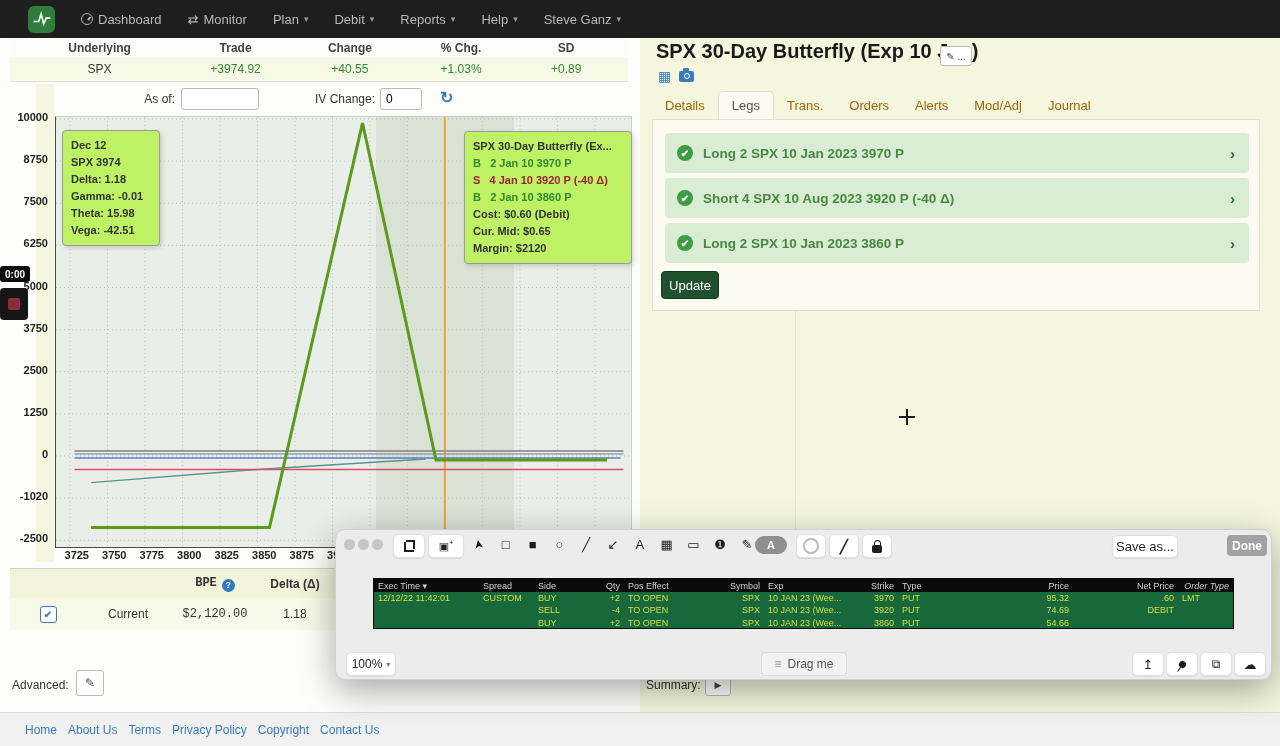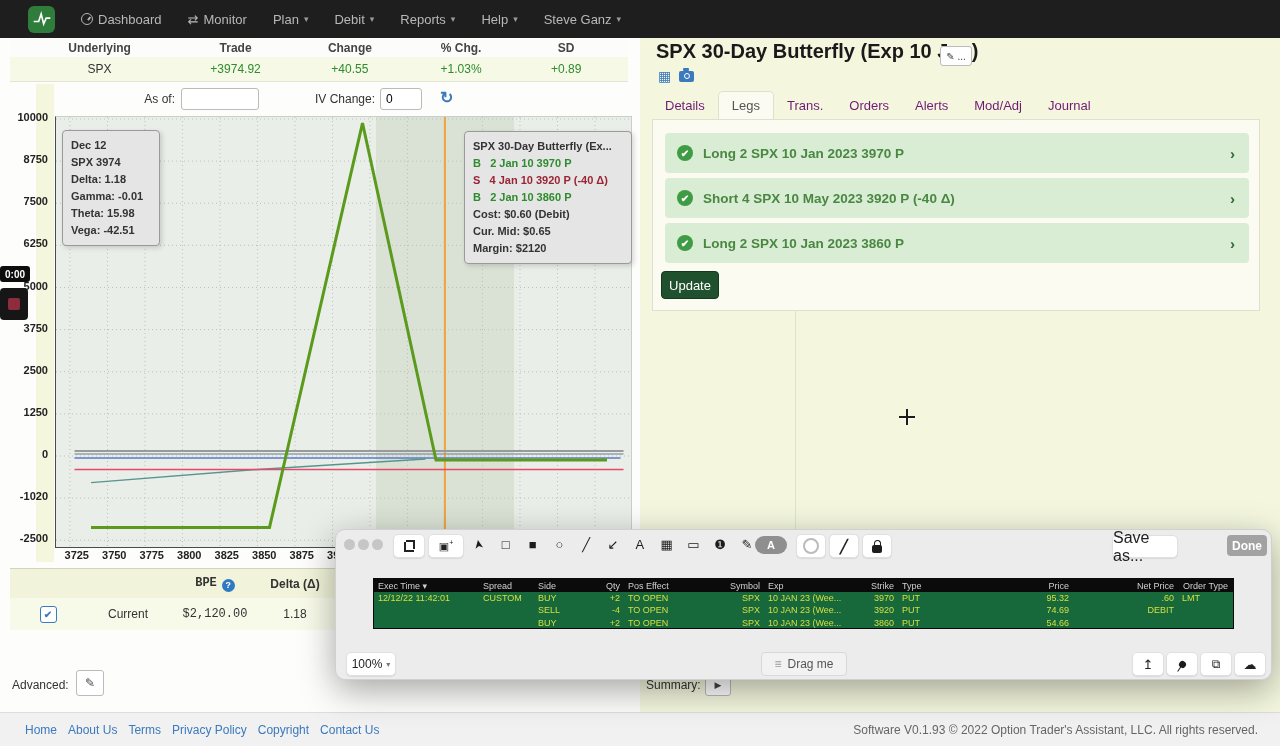--- a/index.html
+++ b/index.html
@@ -33,21 +33,21 @@
   .lbl{font-size:12px;color:#333;}
   .txtin{border:1px solid #bbb;border-radius:3px;background:#fff;font-size:12px;padding:2px 5px;
          font-family:"Liberation Sans",sans-serif;box-sizing:border-box;}
   .eraser{width:15px;height:10px;background:#3a7abd;border-radius:2px;transform:skewX(-18deg);}
   
   #plot{position:absolute;left:55px;top:116px;width:575px;height:430px;background:#e9eee8;
         border-top:1px solid #c9cec9;border-right:1px solid #c9cec9;
         border-left:1px solid #4a4a4a;border-bottom:1px solid #4a4a4a;box-sizing:content-box;}
   .y-tick{position:absolute;left:0;width:48px;text-align:right;font-size:11px;font-weight:bold;color:#222;}
   .x-tick{position:absolute;top:549px;width:40px;text-align:right;font-size:11px;font-weight:bold;color:#222;}
-  .tipbox{position:absolute;background:#e5e5e5;border:1px solid #9a9a9a;border-radius:4px;
+  .tipbox{position:absolute;background:#bef264;border:1px solid #9a9a9a;border-radius:4px;
           box-shadow:2px 2px 5px rgba(0,0,0,.15);font-size:11px;font-weight:bold;color:#333;
           padding:6px 8px;line-height:1.55;z-index:6;}
   .redtxt{color:#9c2334;}
   
   #bpe-head{position:absolute;left:10px;top:568px;width:618px;height:30px;background:#f1f4da;
             border-top:1px solid #cfd4bc;display:flex;align-items:center;font-size:12px;font-weight:bold;color:#333;}
   #bpe-row{position:absolute;left:10px;top:598px;width:618px;height:32px;background:#f7fae8;
            display:flex;align-items:center;font-size:12px;color:#333;}
   .bc1{width:76px;display:flex;justify-content:center;} .bc2{width:84px;text-align:center;}
   .bc3{width:90px;text-align:center;font-family:Liberation Mono, monospace;} .bc4{width:70px;text-align:center;}
@@ -65,21 +65,21 @@
   #title{position:absolute;left:656px;top:40px;font-size:20px;font-weight:bold;color:#1a1a1a;}
   .mini-btn{background:#fff;border:1px solid #bbb;border-radius:3px;font-size:10px;color:#444;
             display:flex;align-items:center;justify-content:center;}
   #info-row{position:absolute;left:658px;top:68px;display:flex;align-items:center;gap:8px;font-size:12px;color:#333;}
   .blue{color:#3a7abd;}
   .cam{width:15px;height:11px;background:#3a7abd;border-radius:2px;position:relative;}
   .cam::before{content:"";position:absolute;top:-3px;left:4px;width:6px;height:3px;background:#3a7abd;border-radius:1px;}
   .cam::after{content:"";position:absolute;top:2.5px;left:4.5px;width:6px;height:6px;border:1.5px solid #fff;
               border-radius:50%;box-sizing:border-box;}
   #tabs{position:absolute;left:652px;top:92px;height:27px;display:flex;align-items:flex-end;font-size:13px;}
-  .tab{color:#701a75;padding:6px 13px;cursor:pointer;}
+  .tab{color:#a16207;padding:6px 13px;cursor:pointer;}
   .tab.active{background:#fbfbf1;color:#555;border:1px solid #e0e0d0;border-bottom:none;border-radius:5px 5px 0 0;}
   #panel{position:absolute;left:652px;top:119px;width:608px;height:192px;background:#fbfbf1;
          border:1px solid #e0e0d0;box-sizing:border-box;}
   .leg{position:absolute;left:12px;width:584px;height:40px;background:#d9ecd4;border-radius:4px;
        display:flex;align-items:center;font-size:13.5px;font-weight:bold;color:#4a8742;cursor:pointer;}
   .legcheck{width:16px;height:16px;border-radius:50%;background:#3f9c44;color:#fff;font-size:10px;
             display:flex;align-items:center;justify-content:center;margin:0 10px 0 12px;}
   .legchev{position:absolute;right:14px;font-size:15px;font-weight:bold;color:#2f6b2f;}
   #update-btn{position:absolute;left:8px;top:151px;width:56px;height:26px;background:#20512e;border:1px solid #16381f;
               border-radius:4px;color:#fff;font-size:13px;display:flex;align-items:center;justify-content:center;cursor:pointer;}
@@ -302,21 +302,21 @@
   <div class="tab">Journal</div>
 </div>
 <div id="panel">
   <div class="leg" style="top:13px;">
     <span class="legcheck">✔</span>
     <span>Long 2 SPX 10 Jan 2023 3970 P</span>
     <span class="legchev">›</span>
   </div>
   <div class="leg" style="top:58px;">
     <span class="legcheck">✔</span>
-    <span>Short 4 SPX 10 May 2023 3920 P (-40 Δ)</span>
+    <span>Short 4 SPX 10 Aug 2023 3920 P (-40 Δ)</span>
     <span class="legchev">›</span>
   </div>
   <div class="leg" style="top:103px;">
     <span class="legcheck">✔</span>
     <span>Long 2 SPX 10 Jan 2023 3860 P</span>
     <span class="legchev">›</span>
   </div>
   <div id="update-btn">Update</div>
 </div>
 
@@ -353,42 +353,42 @@
   </div>
   <div class="abs ovl-btn" style="left:460px;top:4px;width:28px;height:22px;">
     <span style="width:12px;height:12px;border:2px solid #bbb;border-radius:50%;display:block;"></span>
   </div>
   <div class="abs ovl-btn" style="left:493px;top:4px;width:28px;height:22px;font-size:13px;font-weight:bold;">
     <span>╱</span>
   </div>
   <div class="abs ovl-btn" style="left:526px;top:4px;width:28px;height:22px;">
     <span class="lockicon"></span>
   </div>
-  <div class="abs ovl-btn" style="left:776px;top:5px;width:64px;height:21px;font-size:16px;">
+  <div class="abs ovl-btn" style="left:776px;top:5px;width:64px;height:21px;font-size:13px;">
     <span>Save as...</span>
   </div>
   <div class="abs" style="left:891px;top:5px;width:40px;height:21px;background:#a2a2a2;border-radius:4px;color:#fff;
        font-size:12px;font-weight:bold;display:flex;align-items:center;justify-content:center;cursor:pointer;">
     <span>Done</span>
   </div>
 
   <div id="trade">
     <div id="trade-head">
         <span class="tcell" style="width: 105px; text-align: left;">Exec Time ▾</span>
         <span class="tcell" style="width: 55px; text-align: left;">Spread</span>
         <span class="tcell" style="width: 60px; text-align: left;">Side</span>
         <span class="tcell" style="width: 30px; text-align: right;">Qty</span>
         <span class="tcell" style="width: 70px; text-align: left;">Pos Effect</span>
         <span class="tcell" style="width: 70px; text-align: right;">Symbol</span>
         <span class="tcell" style="width: 92px; text-align: left;">Exp</span>
         <span class="tcell" style="width: 42px; text-align: right;">Strike</span>
         <span class="tcell" style="width: 35px; text-align: left;">Type</span>
         <span class="tcell" style="width: 140px; text-align: right;">Price</span>
         <span class="tcell" style="width: 105px; text-align: right;">Net Price</span>
-        <span class="tcell" style="width: 55px; text-align: center;">Order Type</span>
+        <span class="tcell" style="width: 55px; text-align: right; font-style: italic;">Order Type</span>
       </div>
     <div id="trade-rows">
         <div class="trow">
           <span class="tcell" style="width: 105px; text-align: left;">12/12/22 11:42:01</span>
           <span class="tcell" style="width: 55px; text-align: left;">CUSTOM</span>
           <span class="tcell" style="width: 60px; text-align: left;">BUY</span>
           <span class="tcell" style="width: 30px; text-align: right;">+2</span>
           <span class="tcell" style="width: 70px; text-align: left;">TO OPEN</span>
           <span class="tcell" style="width: 70px; text-align: right;">SPX</span>
           <span class="tcell" style="width: 92px; text-align: left;">10 JAN 23 (Wee...</span>
@@ -458,14 +458,13 @@
 </div>
 
 <div id="footer">
   <span style="width:25px;"></span>
   <a class="flink">Home</a>
   <a class="flink">About Us</a>
   <a class="flink">Terms</a>
   <a class="flink">Privacy Policy</a>
   <a class="flink">Copyright</a>
   <a class="flink">Contact Us</a>
-  <span id="copyright">Software V0.1.93 © 2022 Option Trader's Assistant, LLC. All rights reserved.</span>
 </div>
 
 </body></html>

